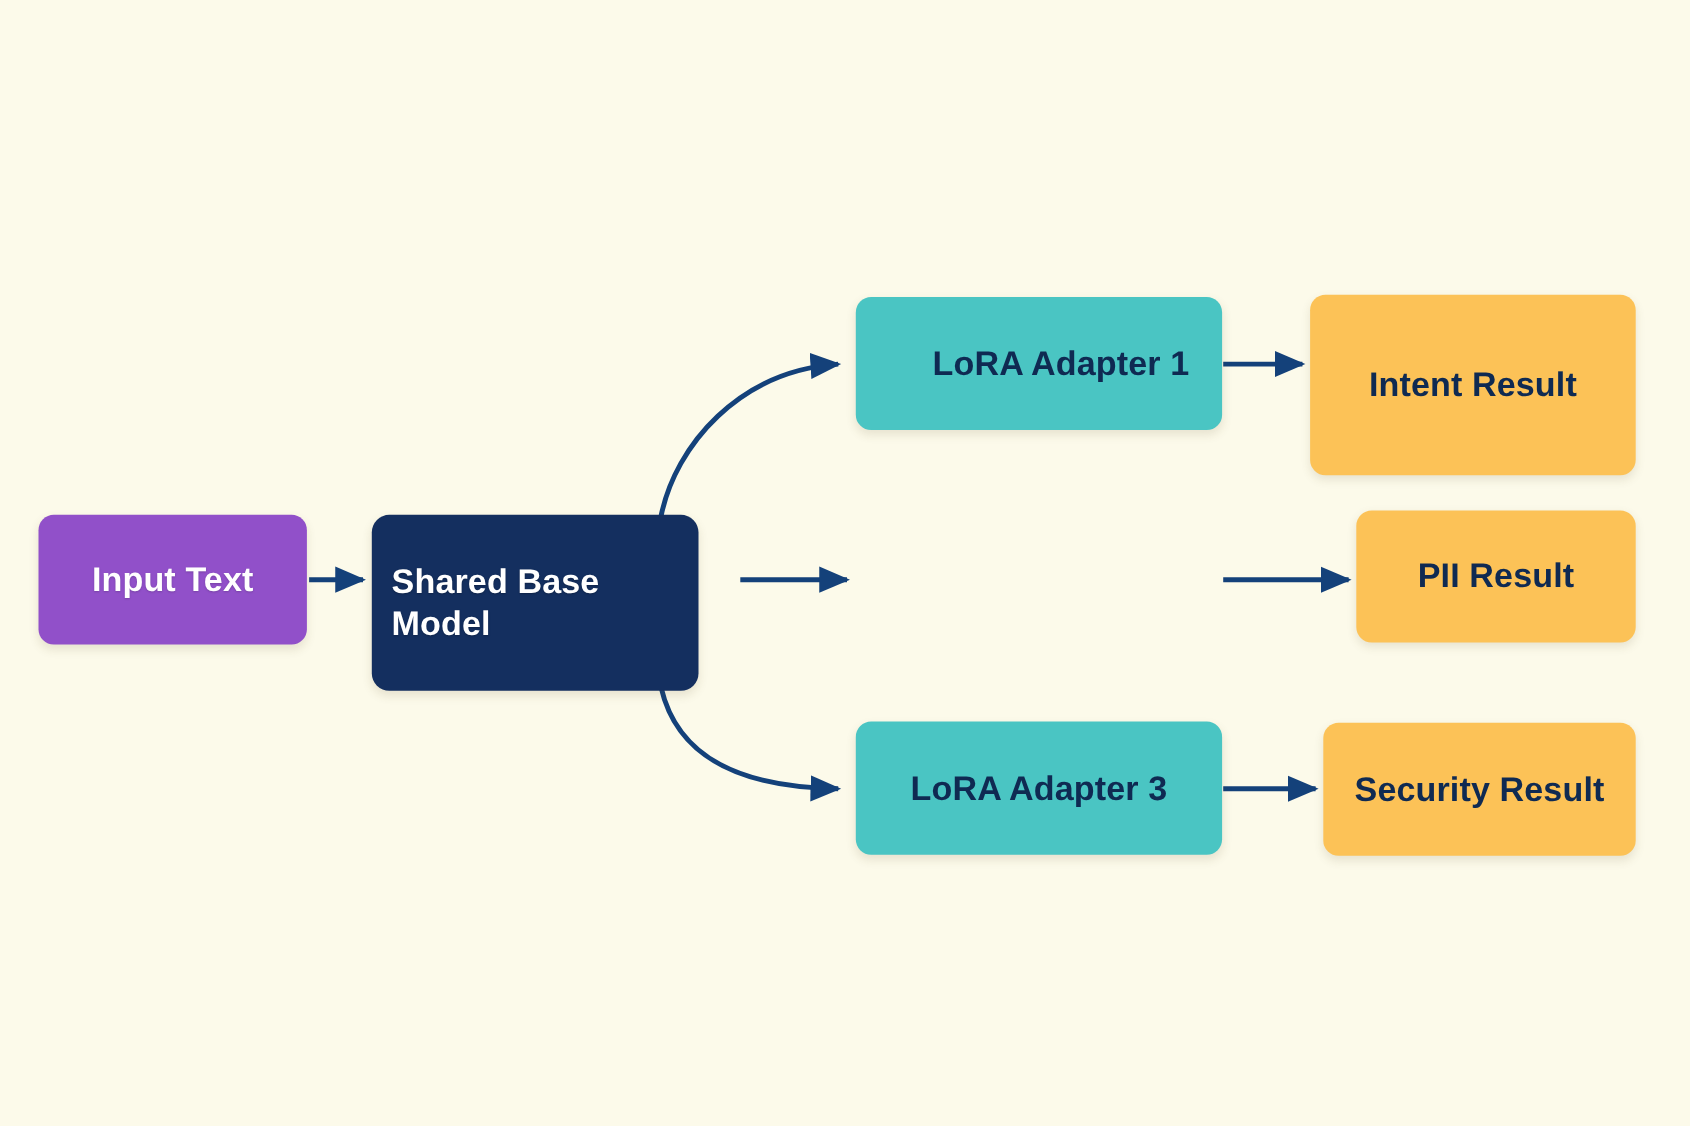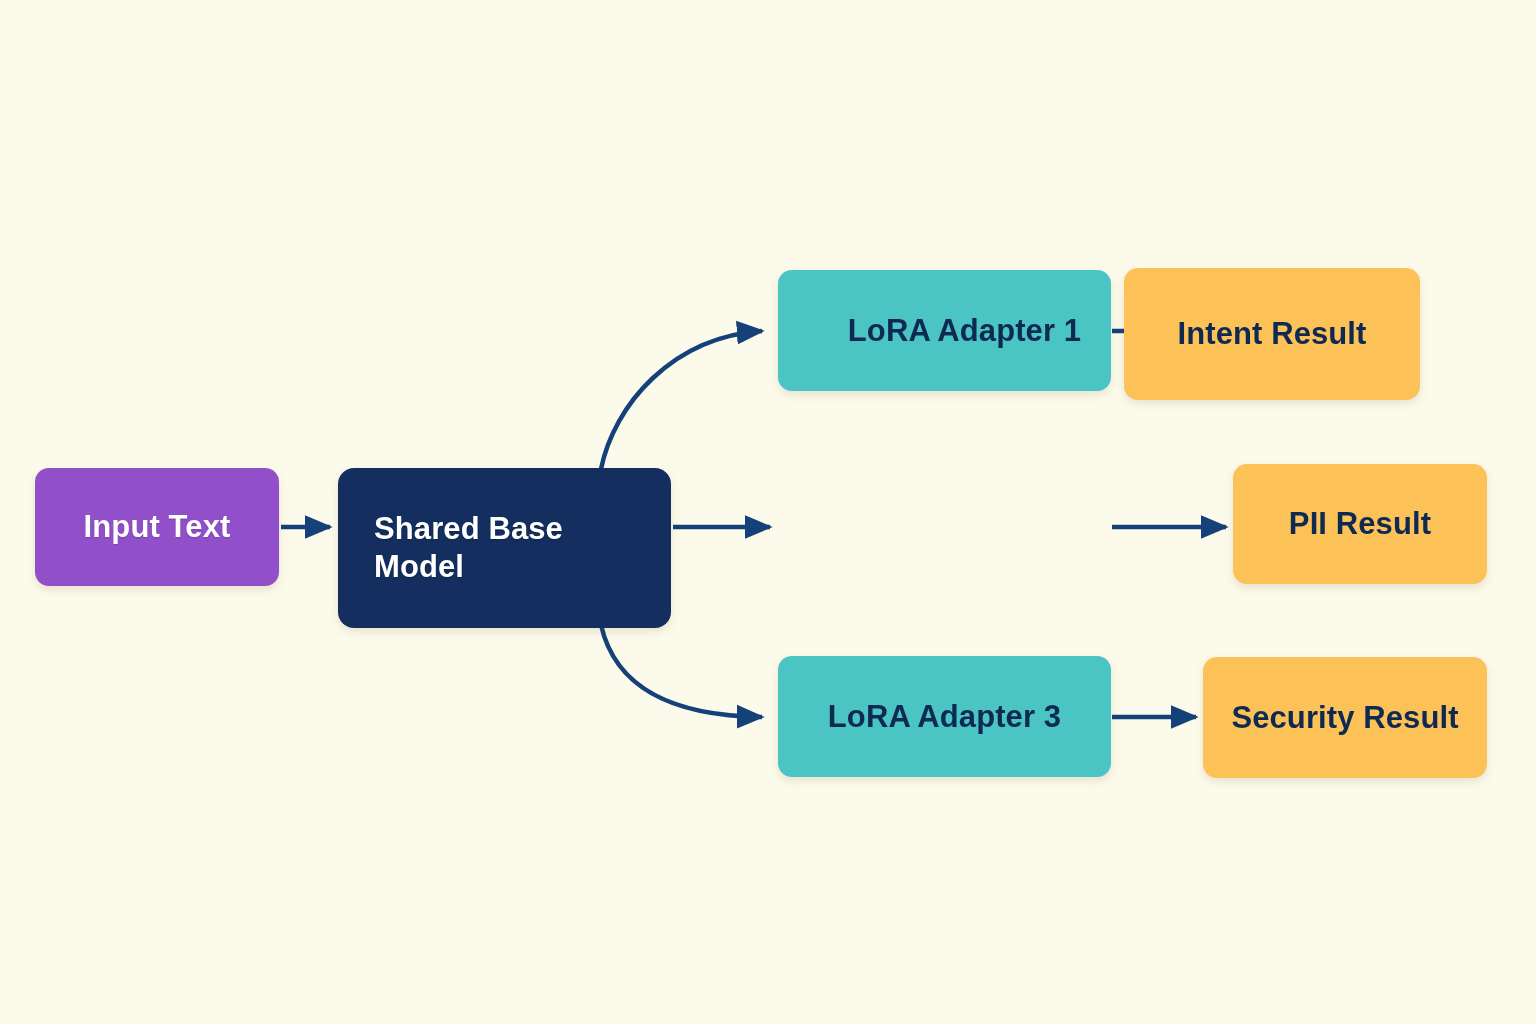--- a/index.html
+++ b/index.html
@@ -51,25 +51,25 @@
     font-size: 31px;
     font-weight: 600;
     text-align: center;
     text-shadow: 0 1px 2px rgba(0,0,0,0.18);
   }
 
   
   #node-base {
     left: 338px;
     top: 468px;
-    width: 333px;
+    width: 297px;
     height: 160px;
     background: #142f5f;
     border-radius: 16px;
-    padding: 0 36px;
+    padding: 0 18px;
     justify-content: flex-end;
   }
   #node-base .label {
     color: #ffffff;
     font-size: 31px;
     font-weight: 600;
     text-align: left;
     text-shadow: 0 1px 2px rgba(0,0,0,0.25);
   }
 
@@ -95,21 +95,21 @@
   .node-result {
     background: #fcc257;
     justify-content: center;
   }
   .node-result .label {
     color: #0f2a52;
     font-size: 31px;
     font-weight: 600;
     text-align: center;
   }
-  #node-result-0 { left: 1124px; top: 268px; width: 296px; height: 132px; }
+  #node-result-0 { left: 1191px; top: 268px; width: 296px; height: 164px; }
   #node-result-1 { left: 1233px; top: 464px; width: 254px; height: 120px; }
   #node-result-2 { left: 1203px; top: 657px; width: 284px; height: 121px; }
 </style>
 </head>
 <body>
 
 <div id="stage">
 
   <svg class="edges" viewBox="0 0 1536 1024" width="1536" height="1024">
     <defs>

